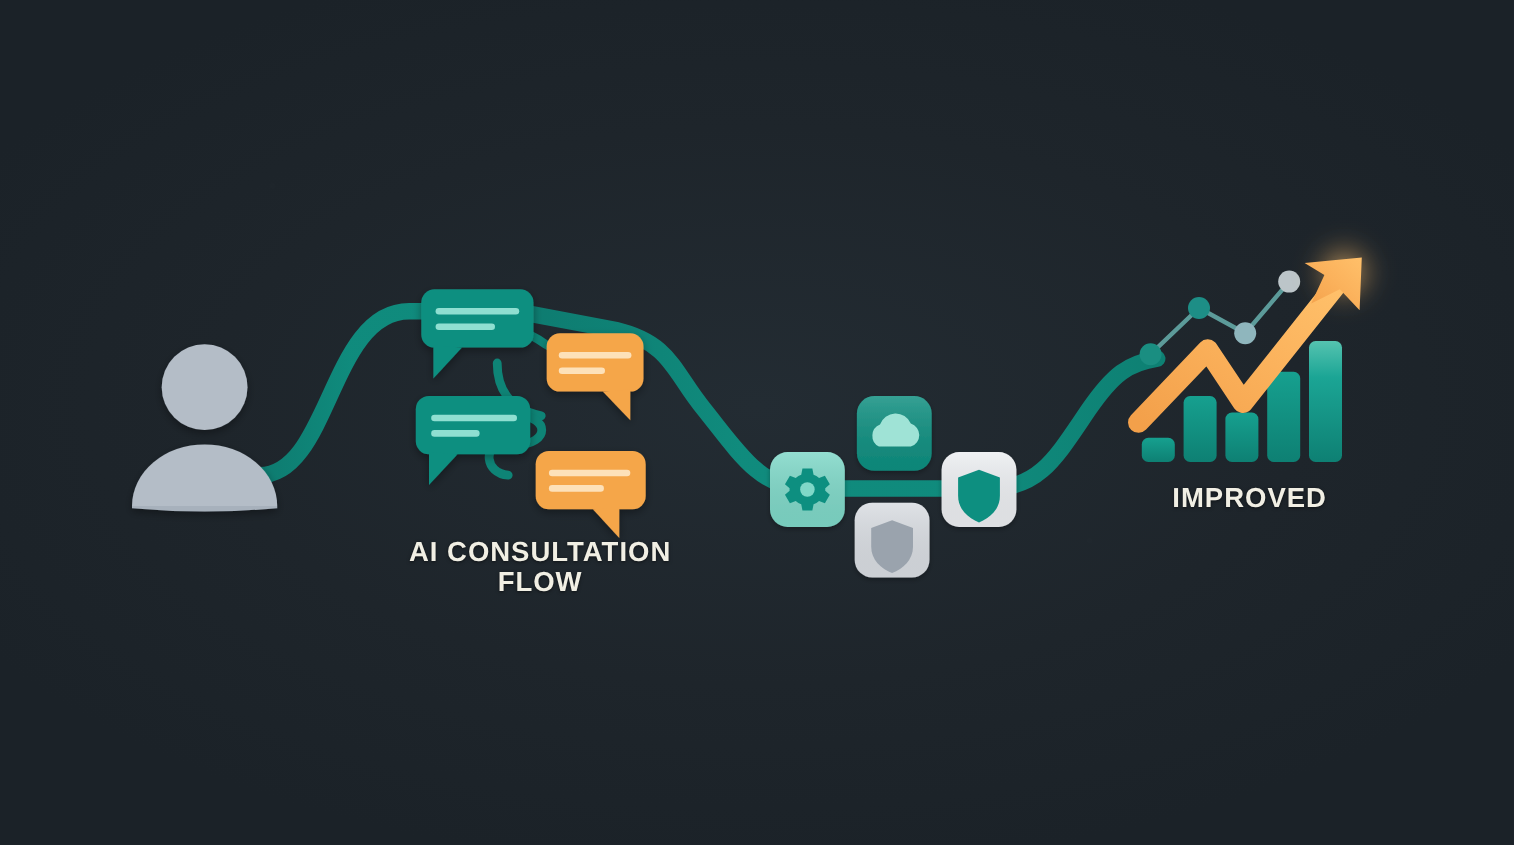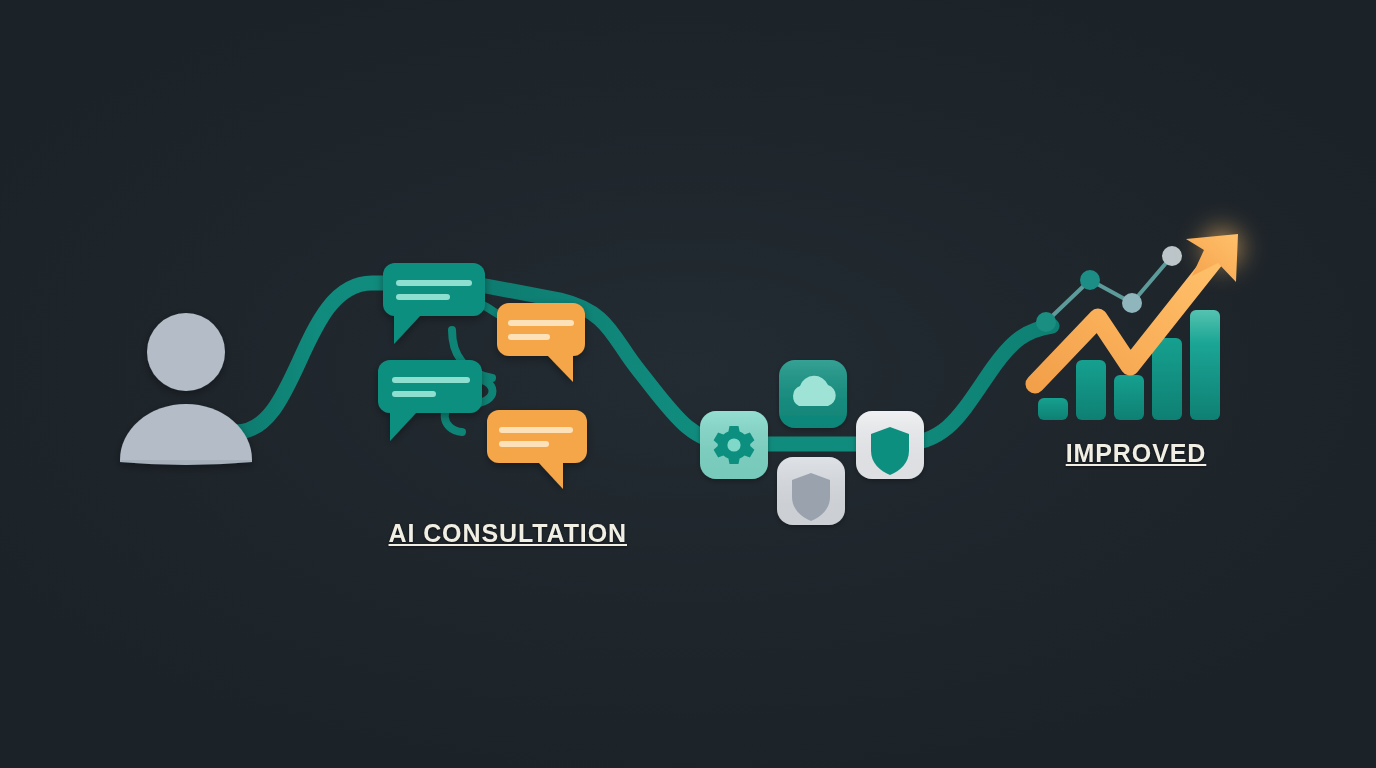--- a/index.html
+++ b/index.html
@@ -35,27 +35,26 @@
   }
   .lbl {
     position: absolute;
     color: #f1efe4;
     font-weight: 700;
     letter-spacing: 0.9px;
     line-height: 1.08;
     text-transform: uppercase;
     font-size: 25px;
     text-shadow: 0 1px 3px rgba(0,0,0,.55);
-    text-decoration: underline;
   }
   #label-flow {
     left: 355px;
-    top: 520px;
+    top: 489px;
     width: 272px;
-    text-align: right;
+    text-align: center;
   }
   #label-metrics {
     left: 1038px;
     top: 440px;
     width: 196px;
     text-align: center;
   }
 </style>
 </head>
 <body>
@@ -226,19 +225,20 @@
       <g>
         <circle cx="1222" cy="248" r="34" fill="url(#tipGlow)" filter="url(#glowBlur)"></circle>
         <polyline points="1035,384 1098,318 1130,366 1214,260" fill="none" stroke="url(#gradArrow)" stroke-width="19" stroke-linecap="round" stroke-linejoin="round"></polyline>
         <path d="M 1238 234 L 1236 282 L 1218 263 L 1192 276 L 1204 250 L 1186 239 Z" fill="url(#gradArrow)"></path>
       </g>
     </g>
   </svg>
 
   <div class="lbl" id="label-flow">
     <div>AI CONSULTATION</div>
+    <div>FLOW</div>
   </div>
 
   <div class="lbl" id="label-metrics">
     <div>IMPROVED</div>
   </div>
 
 </div>
 
 </body></html>

